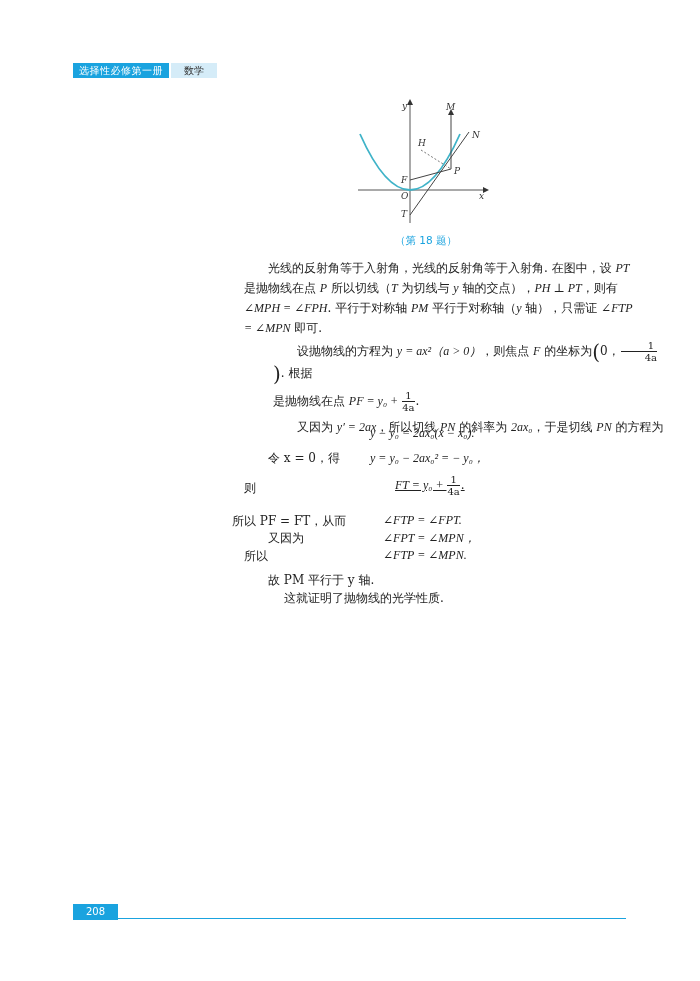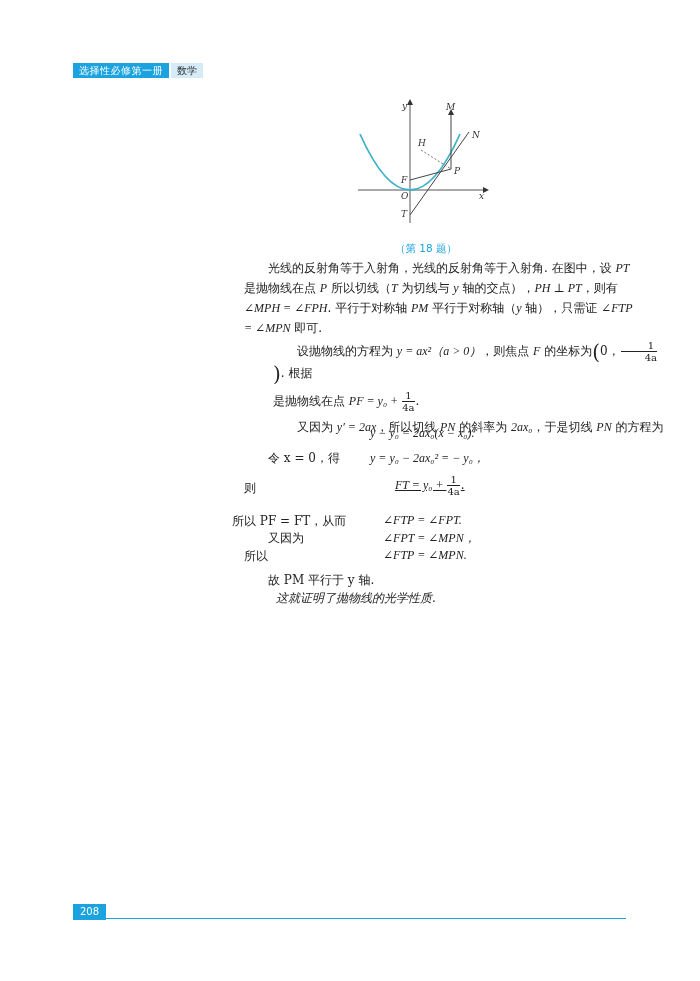--- a/index.html
+++ b/index.html
@@ -1,32 +1,32 @@
 <!DOCTYPE html>
 <html><head>
 <meta charset="utf-8">
 <style>
   html, body { margin:0; padding:0; background:#ffffff; }
   body { width:700px; height:981px; position:relative; overflow:hidden;
          font-family:"DejaVu Serif","Liberation Serif",serif; color:#222; }
   .hdr { position:absolute; top:63px; left:73px; height:15px; display:flex; font-family:"DejaVu Sans","Liberation Sans",sans-serif; font-size:10px; }
   .hdr .book { background:#1aa3df; color:#fff; padding:0 6px; line-height:15px; letter-spacing:0.5px; }
-  .hdr .subj { background:#d5ecf8; color:#333; padding:0 6px; line-height:15px; margin-left:2px; }
+  .hdr .subj { background:#d5ecf8; color:#333; padding:0 13px; line-height:15px; margin-left:2px; }
   .fig { position:absolute; left:358px; top:98px; width:150px; height:130px; }
-  .cap { position:absolute; left:395px; top:242px; font-size:10.5px; color:#1aa3df; font-family:"DejaVu Sans","Liberation Sans",sans-serif; }
+  .cap { position:absolute; left:395px; top:234px; font-size:10.5px; color:#1aa3df; font-family:"DejaVu Sans","Liberation Sans",sans-serif; }
   .txt { position:absolute; left:244px; width:396px; font-size:12px; line-height:20px; color:#222; }
   .p { margin:0; }
   .ind { text-indent:24px; }
   i { font-family:"Liberation Serif","DejaVu Serif",serif; font-style:italic; }
   .frac { display:inline-block; vertical-align:middle; text-align:center; font-size:10px; line-height:11px; margin:0 1px; }
   .frac .n { display:block; border-bottom:1px solid #222; padding:0 1px; }
   .frac .d { display:block; }
   .big { font-size:20px; vertical-align:middle; font-weight:200; }
   .row { position:absolute; font-size:12px; white-space:nowrap; }
-  .footer-num { position:absolute; left:73px; top:904px; width:33px; height:16px; background:#1aa3df; color:#fff;
+  .footer-num { position:absolute; left:73px; top:904px; width:45px; height:16px; background:#1aa3df; color:#fff;
                 font-family:"DejaVu Sans","Liberation Sans",sans-serif; font-size:10px; line-height:16px; text-align:center; }
   .footer-line { position:absolute; left:106px; top:918px; width:520px; height:1px; background:#1aa3df; }
 </style>
 </head>
 <body>
 
 <div class="hdr">
   <span class="book">选择性必修第一册</span>
   <span class="subj">数学</span>
 </div>
@@ -99,16 +99,16 @@
 <div class="row" style="left:232px; top:513px;">所以 PF = FT，从而</div>
 <div class="row" style="left:383px; top:513px;"><i>∠FTP = ∠FPT.</i></div>
 
 <div class="row" style="left:268px; top:530px;">又因为</div>
 <div class="row" style="left:383px; top:530px;"><i>∠FPT = ∠MPN，</i></div>
 
 <div class="row" style="left:244px; top:548px;">所以</div>
 <div class="row" style="left:383px; top:548px;"><i>∠FTP = ∠MPN.</i></div>
 
 <div class="row" style="left:268px; top:572px;">故 PM 平行于 y 轴.</div>
-<div class="row" style="left:276px; top:590px;font-style:italic;">这就证明了抛物线的光学性质.</div>
+<div class="row" style="left:284px; top:590px;">这就证明了抛物线的光学性质.</div>
 
 <div class="footer-num">208</div>
 <div class="footer-line"></div>
 
 </body></html>

